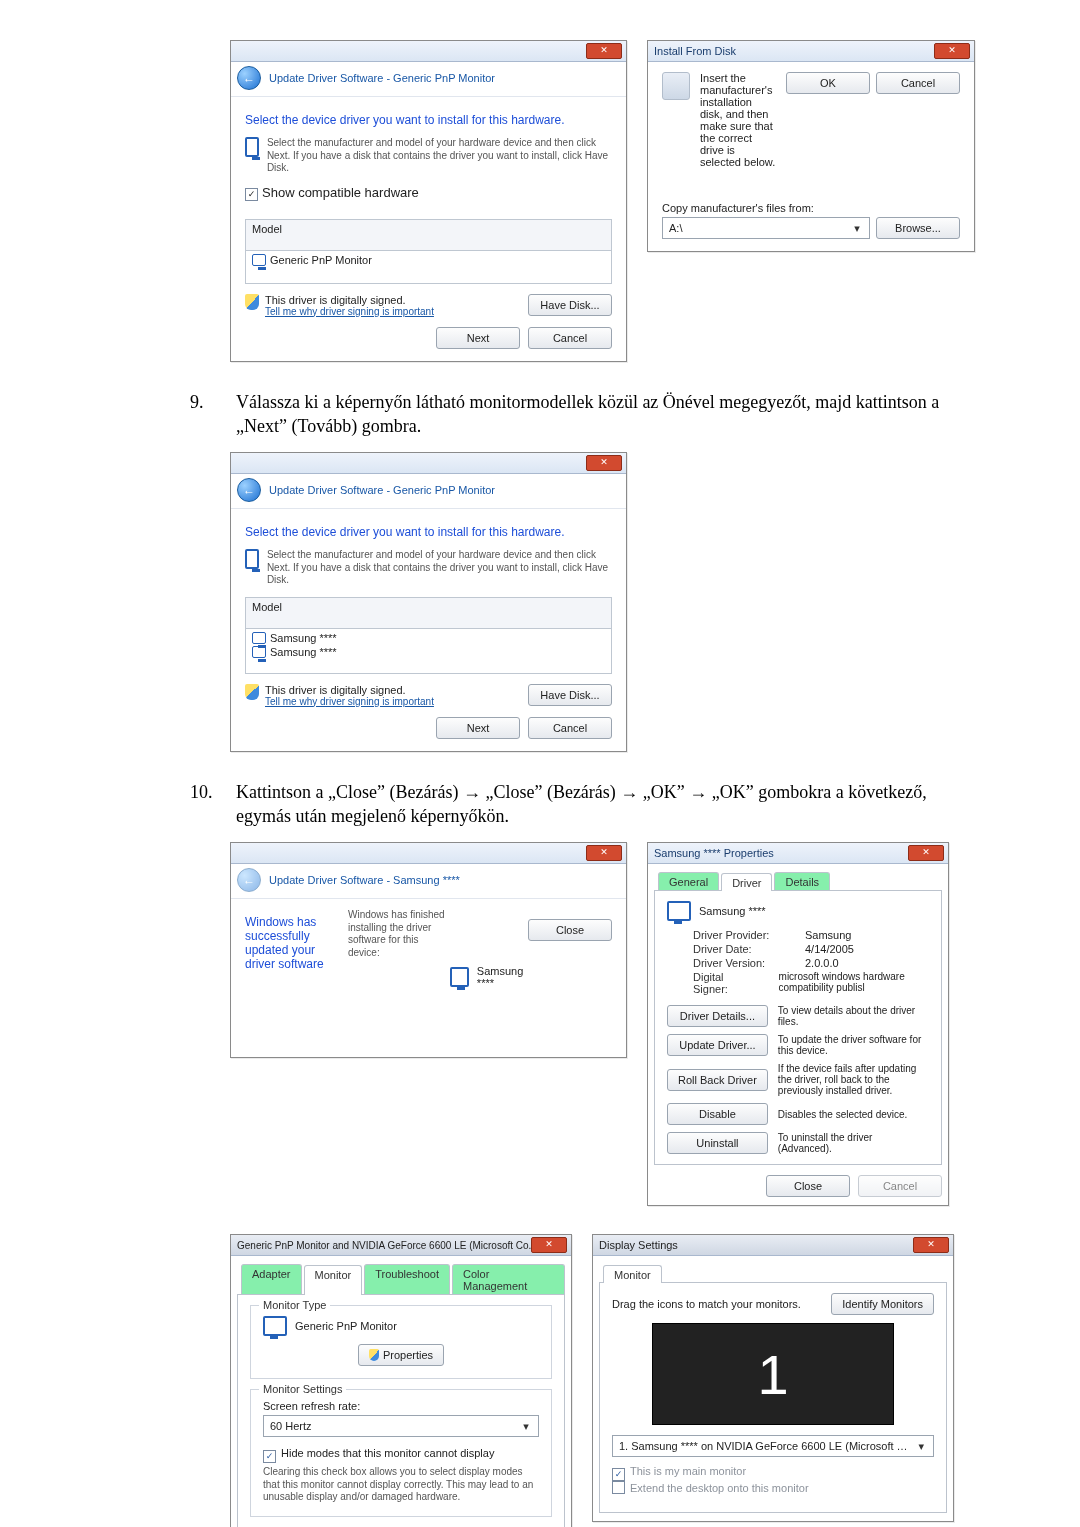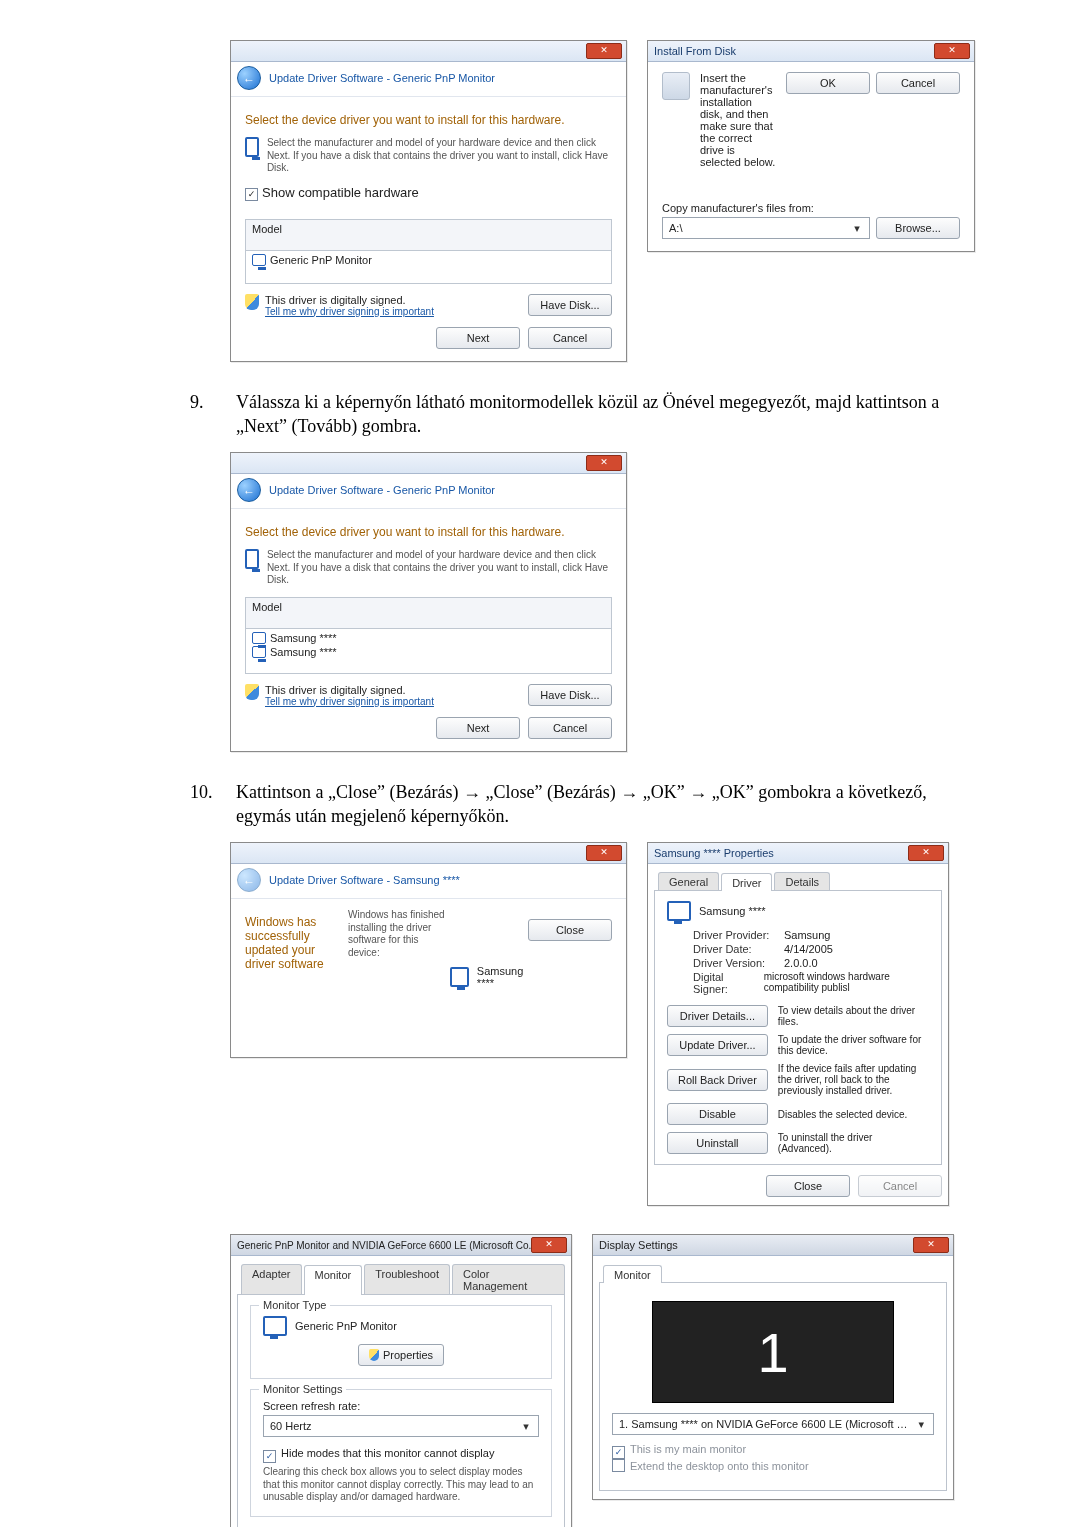--- a/index.html
+++ b/index.html
@@ -99,21 +99,21 @@
     background: radial-gradient(circle at 30% 30%, #9cd1ff, #1b6fd1);
     border: 1px solid #1b5d9e;
     display: inline-flex;
     align-items: center;
     justify-content: center;
     color: #fff;
     font-size: 12px;
   }
 
   .heading-blue {
-    color: #a16207;
+    color: #1d4ed8;
     font-size: 12px;
     margin: 6px 0 10px 0;
   }
   .small-grey { color: #555; font-size: 10px; line-height: 1.25; }
   .listbox {
     border: 1px solid #bfc7d1;
     background: #fff;
     min-height: 26px;
     font-size: 11px;
     padding: 2px 4px;
@@ -193,21 +193,21 @@
     display: flex;
     gap: 2px;
     border-bottom: 1px solid #bcc3cd;
     padding-left: 4px;
     margin-top: 4px;
   }
   .tab {
     padding: 3px 10px 2px 10px;
     border: 1px solid #bcc3cd;
     border-bottom: none;
-    background: #e5e5e5;
+    background: #86efac;
     font-size: 11px;
     border-radius: 3px 3px 0 0;
     color: #333;
   }
   .tab.active {
     background: #fff;
     position: relative;
     top: 1px;
   }
 
@@ -258,21 +258,21 @@
     align-items: center;
     justify-content: center;
     color: #fff;
     font-size: 56px;
     font-weight: 300;
     border: 1px solid #000;
   }
 
   .info-row {
     display: flex;
-    gap: 3px;
+    gap: 24px;
     font-size: 11px;
     margin: 2px 0;
   }
   .info-row .k { width: 88px; color: #333; }
   .info-row .v { color: #222; }
   .driver-grid {
     display: grid;
     grid-template-columns: auto 1fr;
     row-gap: 7px;
     column-gap: 10px;
@@ -559,20 +559,24 @@
     <div class="win" style="width:360px">
       <div class="win-title" style="background:linear-gradient(#e9edf4,#cfd7e3)">
         <span style="color:#222">Display Settings</span>
         <span class="win-close">✕</span>
       </div>
       <div style="padding:4px 6px 8px 6px">
         <div class="tabs">
           <div class="tab active">Monitor</div>
         </div>
         <div class="panel">
+          <div class="row-between" style="margin-bottom:4px">
+            <span style="font-size:11px">Drag the icons to match your monitors.</span>
+            <span class="btn">Identify Monitors</span>
+          </div>
           <div class="monitor-preview">
             <span>1</span>
           </div>
           <div class="dropdown" style="margin-bottom:8px">
             <span style="white-space:nowrap;overflow:hidden;text-overflow:ellipsis">1. Samsung **** on NVIDIA GeForce 6600 LE (Microsoft Corpo</span>
             <span class="arrow">▾</span>
           </div>
           <div class="dim-check checked dim" style="font-size:11px">This is my main monitor</div>
           <div class="dim-check dim" style="font-size:11px;margin-bottom:8px">Extend the desktop onto this monitor</div>
 

